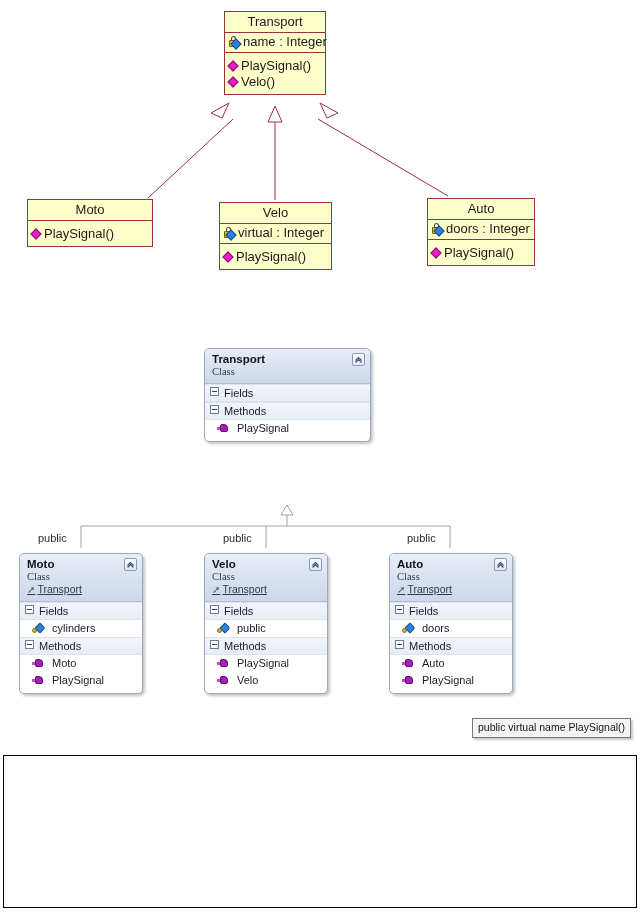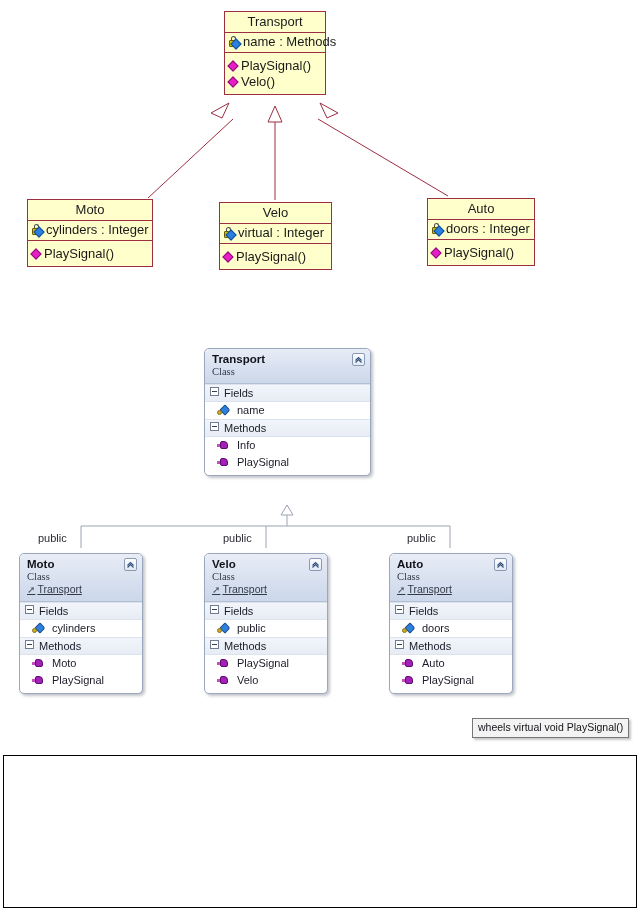--- a/index.html
+++ b/index.html
@@ -258,51 +258,41 @@
 
 <div class="uml-box" style="left:224px; top:11px; width:102px;">
   <div class="uml-name">Transport</div>
   <div class="uml-attrs">
     <div class="uml-row">
       <span class="ico-attr">
         <span class="lock-shackle"></span>
           <span class="lock-body"></span>
           <span class="diamond"></span>
       </span>
-      <span class="txt">name : Methods</span>
+      <span class="txt">name : Integer</span>
     </div>
   </div>
   <div class="uml-ops">
     <div class="uml-row">
       <span class="ico-op">
           <i></i>
         </span>
       <span class="txt">PlaySignal()</span>
     </div>
     <div class="uml-row">
       <span class="ico-op">
           <i></i>
         </span>
       <span class="txt">Velo()</span>
     </div>
   </div>
 </div>
 
 <div class="uml-box" style="left:27px; top:199px; width:126px;">
   <div class="uml-name">Moto</div>
-  <div class="uml-attrs">
-    <div class="uml-row">
-      <span class="ico-attr">
-        <span class="lock-shackle"></span>
-          <span class="lock-body"></span>
-          <span class="diamond"></span>
-      </span>
-      <span class="txt">cylinders : Integer</span>
-    </div>
-  </div>
   <div class="uml-ops">
     <div class="uml-row">
       <span class="ico-op">
           <i></i>
         </span>
       <span class="txt">PlaySignal()</span>
     </div>
   </div>
 </div>
 
@@ -374,37 +364,23 @@
         <path d="M1.5 5.5 L4.5 2.5 L7.5 5.5" fill="none" stroke="#33527d" stroke-width="1.2"></path>
         <path d="M1.5 7.5 L4.5 4.5 L7.5 7.5" fill="none" stroke="#33527d" stroke-width="1.2"></path>
       </svg>
     </span>
   </div>
   <div class="vs-body">
     <div class="vs-group">
       <span class="expander"></span>
       <span>Fields</span>
     </div>
-    <div class="vs-member">
-      <span class="vs-ico-field">
-          <span class="k2"></span>
-          <span class="k1"></span>
-        </span>
-      <span class="mlabel">name</span>
-    </div>
     <div class="vs-group">
       <span class="expander"></span>
       <span>Methods</span>
-    </div>
-    <div class="vs-member">
-      <span class="vs-ico-method">
-          <span class="dash"></span>
-          <span class="cube"></span>
-        </span>
-      <span class="mlabel">Info</span>
     </div>
     <div class="vs-member">
       <span class="vs-ico-method">
           <span class="dash"></span>
           <span class="cube"></span>
         </span>
       <span class="mlabel">PlaySignal</span>
     </div>
   </div>
 </div>
@@ -543,15 +519,15 @@
     <div class="vs-member">
       <span class="vs-ico-method">
           <span class="dash"></span>
           <span class="cube"></span>
         </span>
       <span class="mlabel">PlaySignal</span>
     </div>
   </div>
 </div>
 
-<div class="tooltip" style="left:472px; top:718px;">wheels virtual void PlaySignal()</div>
+<div class="tooltip" style="left:472px; top:718px;">public virtual name PlaySignal()</div>
 
 <div class="bottom-panel" style="left:3px; top:755px; width:634px; height:153px;"></div>
 
 </body></html>

